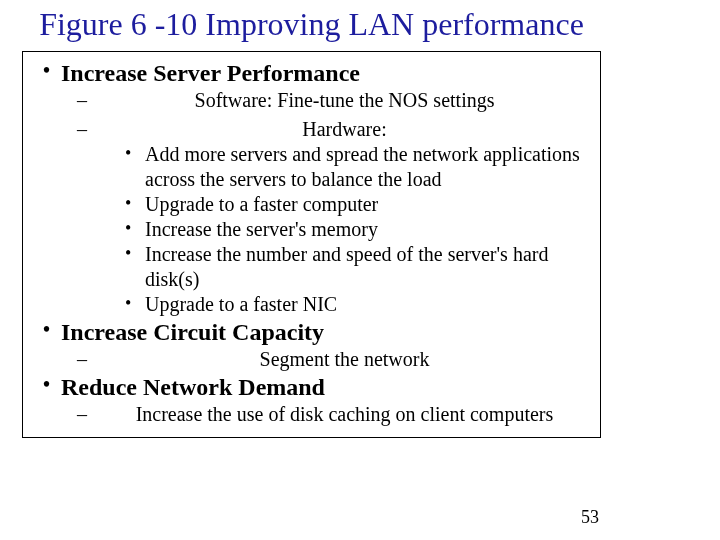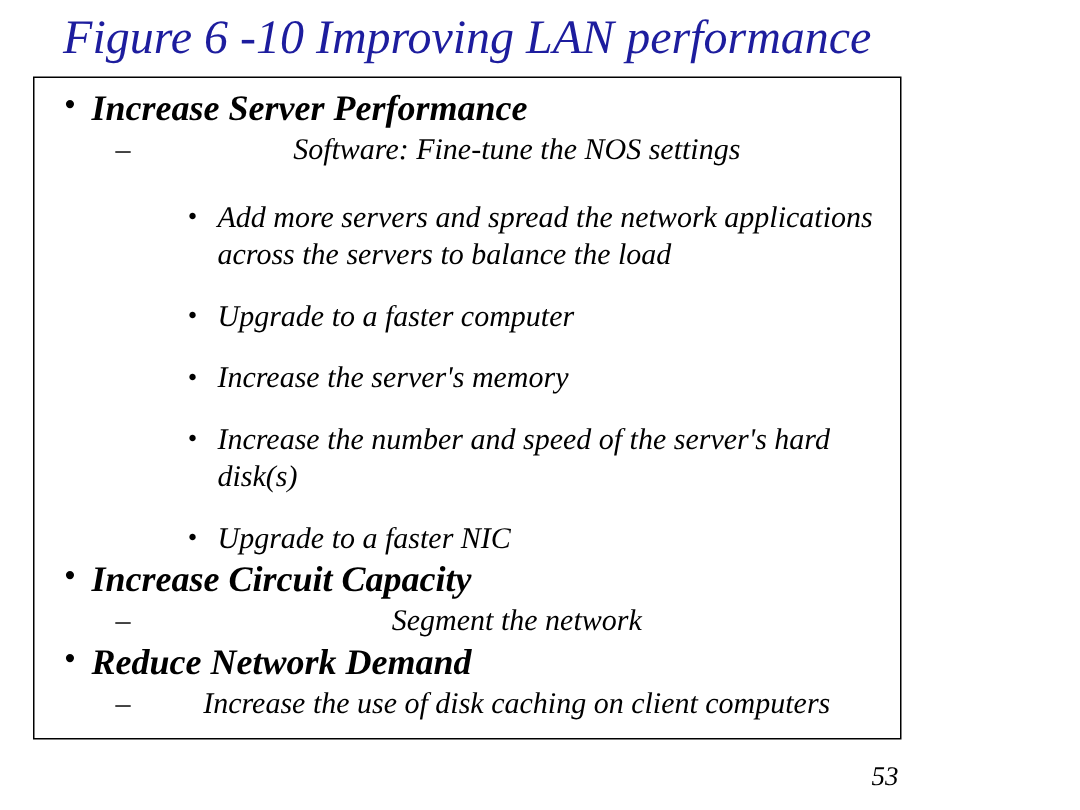--- a/index.html
+++ b/index.html
@@ -9,21 +9,20 @@
     height: 540px;
     background: #ffffff;
     font-family: "Times New Roman", Times, serif;
     color: #000000;
   }
   .slide {
     position: relative;
     width: 623px;
     height: 540px;
     box-sizing: border-box;
-    font-style: italic;
   }
   .title {
     font-size: 32px;
     color: #1d1d9e;
     text-align: center;
     padding-top: 6px;
     padding-bottom: 4px;
     font-weight: normal;
   }
   .body-box {
@@ -44,40 +43,41 @@
   
   .l1 { font-size: 24px; margin-left: 6px; padding-left: 22px; position: relative; }
   .l1::before { content: "•"; position: absolute; left: 4px; top: 0; font-size: 20px; }
   .l1.strong { font-weight: bold; }
 
   
   .l2 { font-size: 20px; margin-left: 44px; padding-left: 22px; position: relative; text-align: center; }
   .l2::before { content: "–"; position: absolute; left: 0; top: 0; }
 
   
-  .l3 { font-size: 20px; margin-left: 92px; padding-left: 20px; position: relative; margin-top: 16px; }
+  .l3 { font-size: 20px; margin-left: 92px; padding-left: 20px; position: relative; }
   .l3::before { content: "•"; position: absolute; left: 0; top: 0; font-size: 18px; }
 
   .spacer { height: 4px; }
 </style>
 </head>
 <body>
 
 <div class="slide">
 
   <div class="title">Figure 6 -10 Improving LAN performance</div>
 
   <div class="body-box">
     <ul>
 
       <li class="l1 strong">Increase Server Performance</li>
       <li class="l2">Software: Fine-tune the NOS settings</li>
 
       <li class="spacer"></li>
 
+      <li class="l2">Hardware:</li>
       <li class="l3">Add more servers and spread the network applications across the servers to balance the load</li>
       <li class="l3">Upgrade to a faster computer</li>
       <li class="l3">Increase the server's memory</li>
       <li class="l3">Increase the number and speed of the server's hard disk(s)</li>
       <li class="l3">Upgrade to a faster NIC</li>
 
       <li class="l1 strong">Increase Circuit Capacity</li>
       <li class="l2">Segment the network</li>
 
       <li class="l1 strong">Reduce Network Demand</li>

